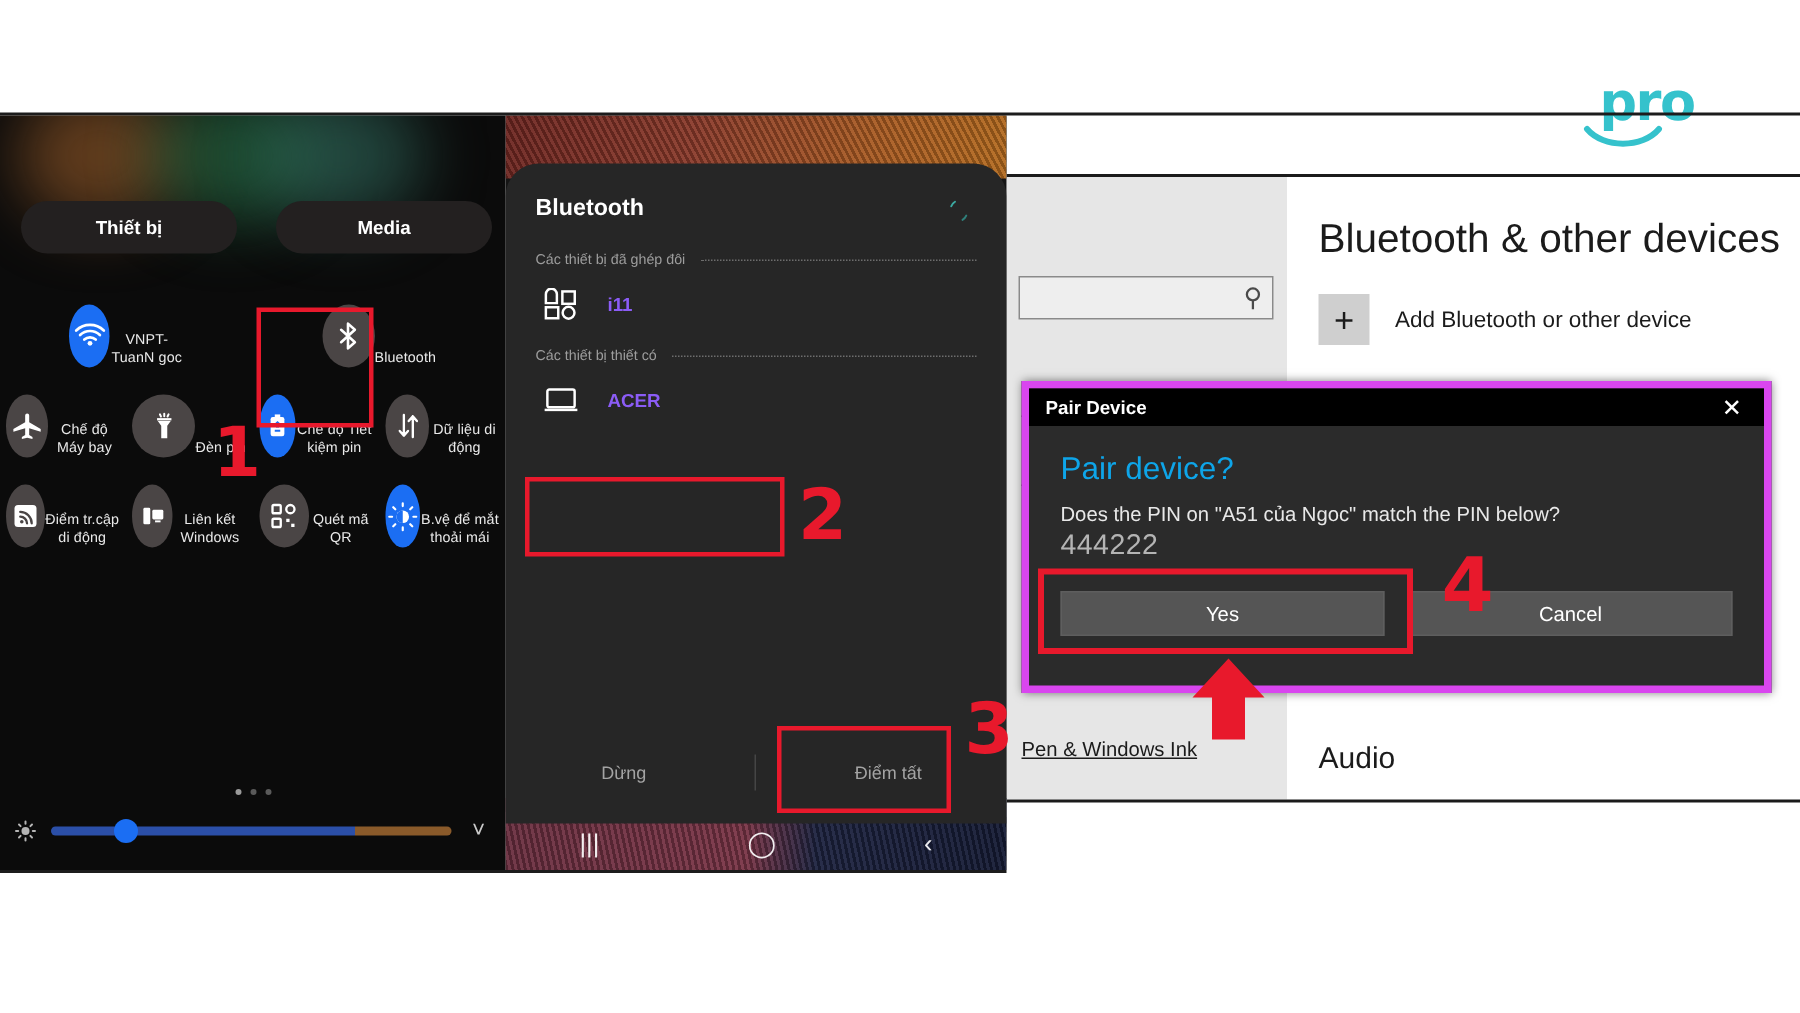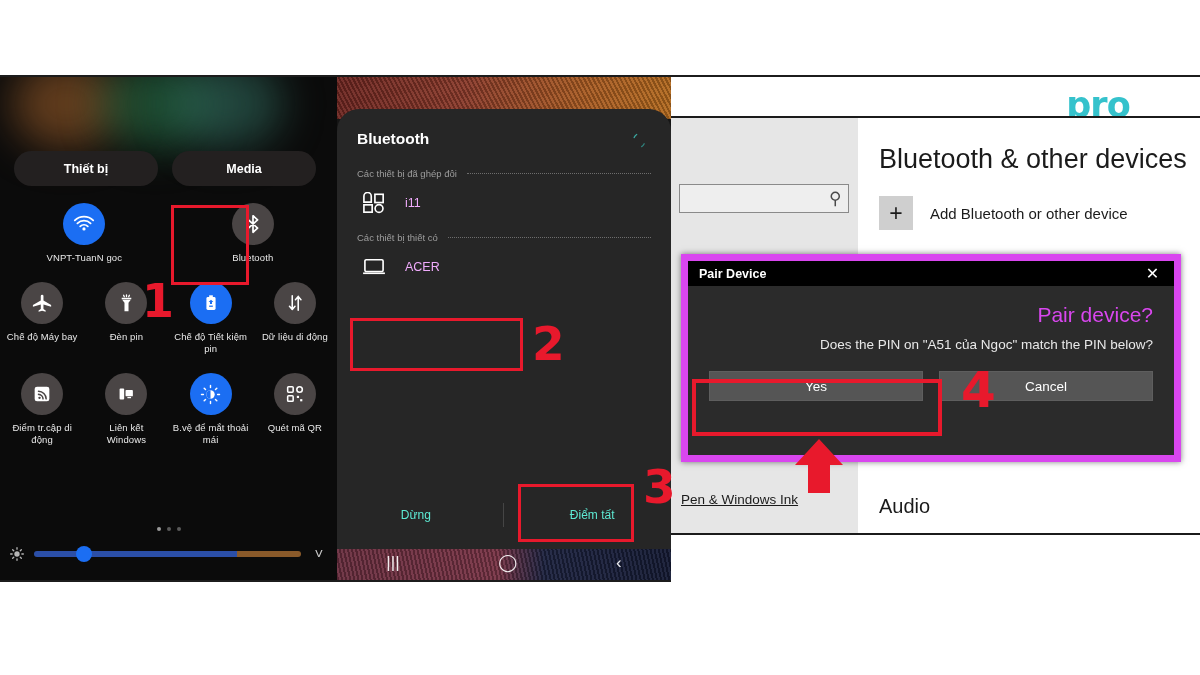--- a/index.html
+++ b/index.html
@@ -9,21 +9,21 @@
     font-family: "Liberation Sans", sans-serif;
     overflow: hidden;
   }
   #root { position: relative; width: 1200px; height: 675px; background: #fff; }
 
   
   .logo-wrap { position: absolute; left: 1055px; top: 52px; width: 86px; height: 52px; }
   .logo-text {
     font-family: "DejaVu Sans", sans-serif;
     font-size: 35px; font-weight: 700; color: #35c2cc;
-    letter-spacing: -1px; line-height: 34px; text-align: center; margin-top: 36px;
+    letter-spacing: -1px; line-height: 34px; text-align: center;
   }
   .logo-smile { width: 54px; height: 16px; margin: -3px auto 0; }
 
   
   .win-settings {
     position: absolute; left: 671px; top: 116px; width: 529px; height: 455px;
     background: #ffffff; overflow: hidden;
   }
   .win-top-rule { position: absolute; left:0; top:0; width:100%; height:2px; background:#1b1b1b; }
   .win-nav {
@@ -59,63 +59,62 @@
   .add-label { margin-left: 17px; font-size: 15px; color: #1b1b1b; white-space: nowrap; }
   .audio-label {
     position: absolute; left: 21px; top: 377px;
     font-size: 20px; color: #1b1b1b;
   }
   .win-bottom-rule { position: absolute; left: 0; top: 417px; width: 529px; height: 2px; background:#1b1b1b; }
 
   
   .pair-dialog {
     position: absolute; left: 681px; top: 254px; width: 500px; height: 208px;
-    background: #2b2b2b; border: 7px solid #d946ef;
+    background: #2b2b2b; border: 5px solid #d946ef;
     box-shadow: 0 0 6px rgba(0,0,0,.5);
-    text-align: right;
   }
   .pair-titlebar {
     height: 25px; background: #000000; display: flex; align-items: center;
     justify-content: space-between; padding: 0 0 0 11px;
   }
   .pair-titlebar .ttl { font-size: 12.5px; color: #ffffff; font-weight: 700; }
   .pair-close {
     width: 43px; height: 25px; display: flex; align-items: center; justify-content: center;
     color: #ffffff; font-size: 16px; font-weight: 300;
   }
   .pair-body { padding: 17px 21px 0 21px; }
-  .pair-h { font-size: 21px; color: #d946ef; font-weight: 400; line-height: 1.1; }
+  .pair-h { font-size: 21px; color: #0ea5e9; font-weight: 400; line-height: 1.1; }
   .pair-q { font-size: 13.5px; color: #e8e8e8; margin-top: 11px; }
   .pair-pin { font-size: 19px; color: #b4b4b4; margin-top: 3px; letter-spacing: .3px; }
   .pair-buttons { display: flex; gap: 16px; margin-top: 19px; }
   .pair-btn {
     flex: 1; height: 30px; background: #555555; color: #ffffff;
     display: flex; align-items: center; justify-content: center;
     font-size: 13.5px; border: 1px solid #5e5e5e;
   }
 
   
   .phone1 {
     position: absolute; left: 0px; top: 77px; width: 337px; height: 503px;
     background: #0b0b0b; overflow: hidden;
   }
   .glow-row { position: absolute; left: 0; top: 0; width: 337px; height: 78px; }
   .glow { position: absolute; width: 110px; height: 90px; border-radius: 50%; filter: blur(21px); top: -18px; }
   .g1 { left: 12px;  background: rgba(150,90,40,.62); }
   .g2 { left: 100px; background: rgba(40,120,75,.55); }
   .g3 { left: 172px; background: rgba(55,125,110,.5); }
-  .pills { position: absolute; left: 14px; top: 74px; display: flex; gap: 14px; }
+  .pills { position: absolute; left: 14px; top: 57px; display: flex; gap: 26px; }
   .pill {
     width: 144px; height: 35px; border-radius: 18px; background: #232020;
     display: flex; align-items: center; justify-content: center;
     color: #ffffff; font-size: 12.5px; font-weight: 700;
   }
   .tiles { position: absolute; left: 0; top: 126px; width: 337px; }
   .tile-row { display: flex; justify-content: space-around; margin-bottom: 18px; }
-  .tile { width: 76px; display: flex; flex-direction: column; align-items: center; }
+  .tile { width: 76px; display: flex; flex-direction: row; align-items: flex-end; }
   .tile-circle {
     width: 42px; height: 42px; border-radius: 50%;
     display: flex; align-items: center; justify-content: center;
     background: #4a4545;
   }
   .tile-circle.on { background: #1b6ef3; }
   .tile-label {
     margin-top: 7px; font-size: 9.5px; color: #e9e9e9; text-align: center;
     line-height: 12px; letter-spacing: .1px;
   }
@@ -157,26 +156,26 @@
   .bt-title { font-size: 15.5px; color: #ffffff; font-weight: 700; }
   .bt-spin { width: 22px; height: 20px; }
   .bt-desc { margin-top: 18px; font-size: 11px; color: #d4d4d4; line-height: 16px; }
   .bt-section {
     margin-top: 18px; display: flex; align-items: center; gap: 10px;
     font-size: 9.5px; color: #9d9d9d;
   }
   .bt-section .rule { flex: 1; height: 1px; border-top: 1px dotted #6d6d6d; }
   .bt-dev { margin-top: 13px; display: flex; align-items: center; gap: 18px; padding-left: 4px; }
   .bt-dev .dev-ico { width: 26px; height: 22px; display:flex; align-items:center; justify-content:center; }
-  .bt-dev .dev-name { font-size: 12.5px; color: #f0abfc; font-weight: 400; }
+  .bt-dev .dev-name { font-size: 12.5px; color: #8b5cf6; font-weight: 700; }
   .bt-actions {
     position: absolute; left: 0; bottom: 22px; width: 334px;
     display: flex; align-items: center; justify-content: space-around;
   }
-  .bt-act { font-size: 12px; color: #5eead4; width: 140px; text-align: center; }
+  .bt-act { font-size: 12px; color: #a3a3a3; width: 140px; text-align: center; }
   .bt-sep { width: 1px; height: 24px; background: #454545; }
   .navbar {
     position: absolute; left: 0; top: 468px; width: 334px; height: 35px;
     display: flex; align-items: center; justify-content: space-around; z-index: 4;
   }
   .navbar span { color: #ffffff; font-size: 17px; opacity: .92; }
 
   
   .hl { position: absolute; border: 3px solid #e8192c; background: transparent; }
   .hl.thick { border-width: 4px; }
@@ -228,20 +227,21 @@
   </div>
 
   <div class="pair-dialog">
     <div class="pair-titlebar">
       <span class="ttl">Pair Device</span>
       <span class="pair-close">✕</span>
     </div>
     <div class="pair-body">
       <div class="pair-h">Pair device?</div>
       <div class="pair-q">Does the PIN on "A51 của Ngoc" match the PIN below?</div>
+      <div class="pair-pin">444222</div>
       <div class="pair-buttons">
         <div class="pair-btn">Yes</div>
         <div class="pair-btn">Cancel</div>
       </div>
     </div>
   </div>
 
   <div class="phone1">
     <div class="glow-row">
       <div class="glow g1"></div>
@@ -331,44 +331,44 @@
         </div>
         <div class="tile">
           <div class="tile-circle">
             <svg width="22" height="22" viewBox="0 0 24 24">
                 <rect x="5" y="6" width="5" height="12" rx="1" fill="#fff"></rect>
                 <rect x="11.5" y="7.5" width="8" height="7" rx="1" fill="#fff"></rect>
                 <rect x="13.5" y="15.2" width="4" height="1.4" fill="#fff"></rect>
               </svg>
           </div>
           <div class="tile-label">Liên kết Windows</div>
+        </div>
+        <div class="tile">
+          <div class="tile-circle">
+            <svg width="22" height="22" viewBox="0 0 24 24">
+                <rect x="4" y="4" width="6" height="6" rx="1" fill="none" stroke="#fff" stroke-width="1.7"></rect>
+                <rect x="14" y="4" width="6" height="6" rx="3" fill="none" stroke="#fff" stroke-width="1.7"></rect>
+                <rect x="4" y="14" width="6" height="6" rx="1" fill="none" stroke="#fff" stroke-width="1.7"></rect>
+                <rect x="14" y="14" width="2.4" height="2.4" fill="#fff"></rect>
+                <rect x="17.6" y="17.6" width="2.4" height="2.4" fill="#fff"></rect>
+              </svg>
+          </div>
+          <div class="tile-label">Quét mã QR</div>
         </div>
         <div class="tile">
           <div class="tile-circle on">
             <svg width="23" height="23" viewBox="0 0 24 24">
                 <circle cx="12" cy="12" r="4.4" fill="#fff"></circle>
                 <path d="M12 7.6a4.4 4.4 0 000 8.8z" fill="#1b6ef3"></path>
                 <g stroke="#fff" stroke-width="1.5" stroke-linecap="round">
                   <path d="M12 2.6v2M12 19.4v2M2.6 12h2M19.4 12h2M5.4 5.4l1.4 1.4M17.2 17.2l1.4 1.4M18.6 5.4l-1.4 1.4M6.8 17.2l-1.4 1.4"></path>
                 </g>
               </svg>
           </div>
           <div class="tile-label">B.vệ để mắt thoải mái</div>
-        </div>
-        <div class="tile">
-          <div class="tile-circle">
-            <svg width="22" height="22" viewBox="0 0 24 24">
-                <rect x="4" y="4" width="6" height="6" rx="1" fill="none" stroke="#fff" stroke-width="1.7"></rect>
-                <rect x="14" y="4" width="6" height="6" rx="3" fill="none" stroke="#fff" stroke-width="1.7"></rect>
-                <rect x="4" y="14" width="6" height="6" rx="1" fill="none" stroke="#fff" stroke-width="1.7"></rect>
-                <rect x="14" y="14" width="2.4" height="2.4" fill="#fff"></rect>
-                <rect x="17.6" y="17.6" width="2.4" height="2.4" fill="#fff"></rect>
-              </svg>
-          </div>
-          <div class="tile-label">Quét mã QR</div>
         </div>
       </div>
     </div>
 
     <div class="dots">
       <span class="dot d1"></span><span class="dot d2"></span><span class="dot d3"></span>
     </div>
 
     <div class="brightness">
       <svg class="bright-ico" viewBox="0 0 24 24">

